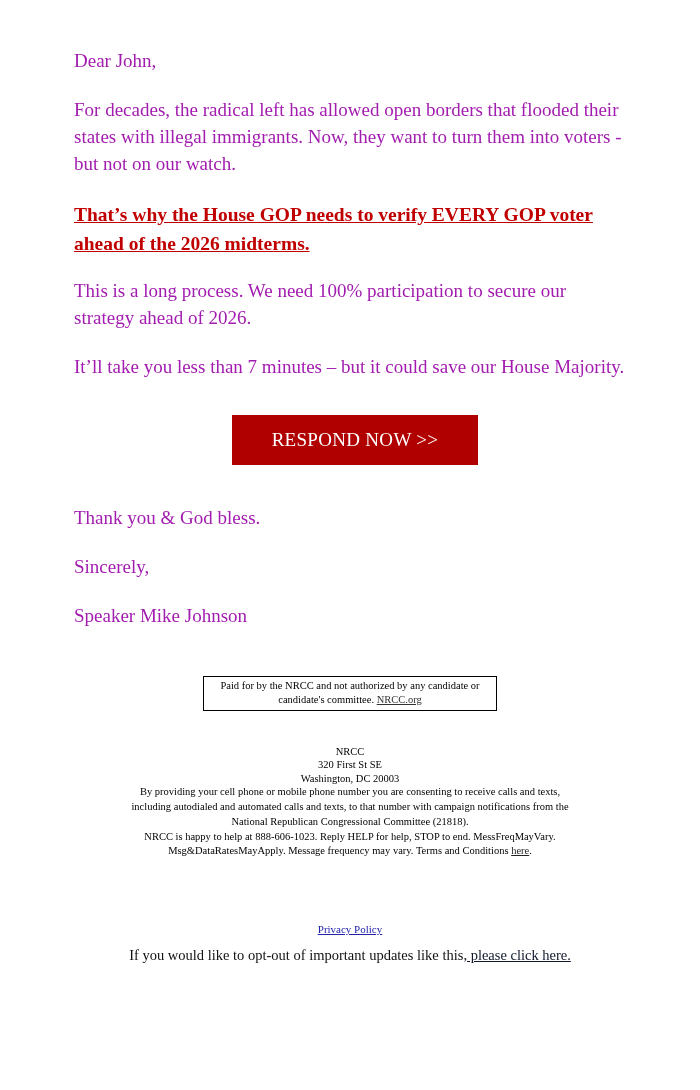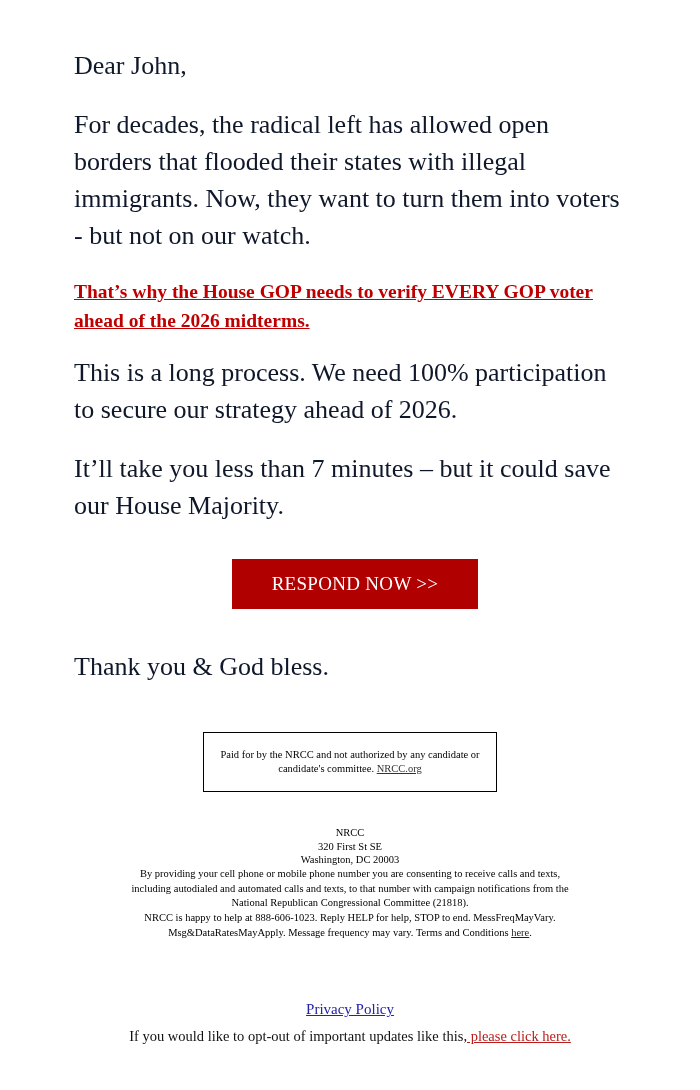--- a/index.html
+++ b/index.html
@@ -13,24 +13,24 @@
     font-family: "Liberation Serif", serif;
     color: #000000;
     position: relative;
     overflow: hidden;
   }
   .email-body {
     padding: 48px 74px 0 74px;
     box-sizing: border-box;
   }
   .para {
-    font-size: 26px;
+    font-size: 19px;
     line-height: 1.42;
     margin: 0 0 22px 0;
-    color: #0f172a;
+    color: #a21caf;
   }
   .para-wide {
     margin-bottom: 22px;
     font-family: Liberation Serif, serif;
   }
   .highlight-line {
     font-size: 19.5px;
     font-weight: bold;
     color: #c00000;
     text-decoration: underline;
@@ -59,21 +59,21 @@
   .sign-block .para {
     margin-bottom: 22px;
   }
   .disclaimer-wrap {
     margin-top: 46px;
     display: flex;
     justify-content: center;
   }
   .disclaimer-box {
     border: 1px solid #000000;
-    padding: 15px 10px;
+    padding: 2px 10px;
     text-align: center;
     font-size: 10.5px;
     line-height: 1.35;
     max-width: 272px;
   }
   .disclaimer-box a {
     color: #333333;
     text-decoration: underline;
   }
   .footer {
@@ -91,32 +91,32 @@
     line-height: 1.4;
   }
   .footer-para a {
     color: #222222;
   }
   .bottom-links {
     margin-top: 60px;
     text-align: center;
   }
   .privacy-link {
-    font-size: 15px;
+    font-size: 11px;
     color: #2222aa;
     text-decoration: underline;
     display: inline-block;
   }
   .optout {
     margin-top: 10px;
     font-size: 14.5px;
     color: #111111;
   }
   .optout a {
-    color: #b91c1c;
+    color: #0f172a;
     text-decoration: underline;
     text-align: center;
   }
 </style>
 </head>
 <body>
 
 <div class="email-body">
 
   <p class="para">Dear John,</p>
@@ -129,20 +129,22 @@
   <p class="para">This is a long process. We need 100% participation to secure our strategy ahead of 2026.</p>
 
   <p class="para">It’ll take you less than 7 minutes – but it could save our House Majority.</p>
 
   <div class="cta-wrap">
     <a class="cta-button" href="#">RESPOND NOW &gt;&gt;</a>
   </div>
 
   <div class="sign-block">
     <p class="para">Thank you &amp; God bless.</p>
+    <p class="para">Sincerely,</p>
+    <p class="para">Speaker Mike Johnson</p>
   </div>
 
   <div class="disclaimer-wrap">
     <div class="disclaimer-box">
       <span>Paid for by the NRCC and not authorized by any candidate or candidate's committee. </span><a href="#">NRCC.org</a>
     </div>
   </div>
 
   <div class="footer">
     <div class="footer-address">

